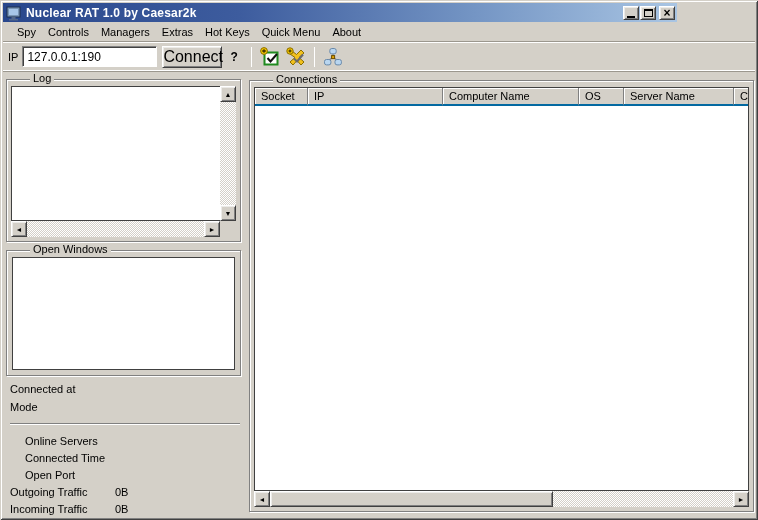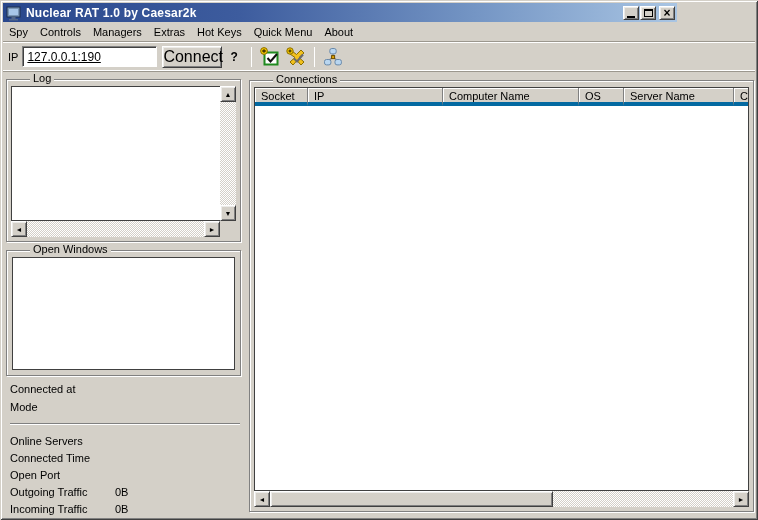--- a/index.html
+++ b/index.html
@@ -31,36 +31,36 @@
     box-shadow: inset 1px 1px 0 #ecebe8, inset -1px -1px 0 #808080;
     display:flex; align-items:center; justify-content:center; cursor:default;
   }
   .winbtn.close { margin-left:2px; }
   .glyph-min { width:8px; height:2px; background:#000; margin-top:8px; }
   .glyph-max { width:9px; height:8px; border:1px solid #000; border-top:2px solid #000; }
   .glyph-close { font-size:12px; font-weight:bold; line-height:10px; }
   
   .menubar {
     position:absolute; left:3px; top:22px; width:752px; height:19px;
-    display:flex; align-items:center; padding-left:0;
+    display:flex; align-items:center; padding-left:8px;
   }
   .menu-item { padding:2px 6px; white-space:nowrap; }
   
   .toolbar {
     position:absolute; left:3px; top:41px; width:752px; height:31px;
     border-top:1px solid #9b978e; border-bottom:1px solid #9b978e;
     box-shadow: inset 0 1px 0 #fff, inset 0 -1px 0 #fff;
     display:flex; align-items:center; padding:0 5px;
   }
   .ip-label { margin-right:4px; }
   .ip-input {
     width:135px; height:21px; background:#fff;
     border:1px solid; border-color:#808080 #fff #fff #808080;
     box-shadow: inset 1px 1px 0 #404040;
-    font-family:"Liberation Sans", sans-serif; font-size:12px; padding:0 0 0 4px;text-decoration:underline;
+    font-family:"Liberation Sans", sans-serif; font-size:12px; padding:0 0 0 4px;
   }
   .connect-btn {
     margin-left:5px; width:60px; height:22px; background:#d4d0c8;
     border:1px solid; border-color:#fff #404040 #404040 #fff;
     box-shadow: inset 1px 1px 0 #ecebe8, inset -1px -1px 0 #808080;
     font-family:"Liberation Sans", sans-serif; font-size:16px; cursor:default;
   }
   .help-btn { margin:0 8px 0 8px; font-weight:bold; font-size:12px; cursor:default; }
   .tool-sep { width:1px; height:20px; background:#808080; border-right:1px solid #fff; margin:0 5px; }
   .tool-icon { width:20px; height:20px; margin:0 3px; cursor:default; }
@@ -107,34 +107,34 @@
     border:1px solid; border-color:#fff #404040 #404040 #fff;
     box-shadow: inset 1px 1px 0 #ecebe8, inset -1px -1px 0 #808080;
   }
   .sb-corner { background:#d4d0c8; }
   
   .status-area { position:absolute; left:10px; top:380px; width:230px; }
   .status-label { line-height:18px; height:18px; white-space:nowrap; }
   .status-sep { height:2px; border-top:1px solid #808080; border-bottom:1px solid #fff; margin:7px 0 8px 0; }
   .status-row { display:flex; line-height:17px; height:17px; white-space:nowrap; }
   .status-row .t-label { width:105px; flex:0 0 auto; }
-  .s17 { line-height:17px; height:17px; }
+  .s17 { line-height:17px; height:17px;margin-left:15px; }
   
   .conn-wrap {
     position:absolute; left:4px; top:6px; right:4px; bottom:4px;
     display:flex; flex-direction:column;
   }
   .conn-list {
     flex:1 1 auto; background:#fff; border:1px solid #404040;
     display:flex; flex-direction:column; overflow:hidden;
   }
   .conn-header { display:flex; flex:0 0 18px; overflow:hidden; }
   .th {
     background:#d4d0c8; height:18px; padding:2px 6px 0 6px;
-    border-right:1px solid #808080; border-bottom:4px solid #0369a1;
+    border-right:1px solid #808080; border-bottom:2px solid #0369a1;
     box-shadow: inset 1px 1px 0 #fff;
     white-space:nowrap; overflow:hidden; flex:0 0 auto; cursor:default;
   }
   .th.c0{width:53px;} .th.c1{width:135px;} .th.c2{width:136px;}
   .th.c3{width:45px;} .th.c4{width:110px;}
   .th.c5{flex:1 1 auto; min-width:0; border-right:none;}
   .conn-body { flex:1 1 auto; background:#fff; }
 </style>
 </head>
 <body>

